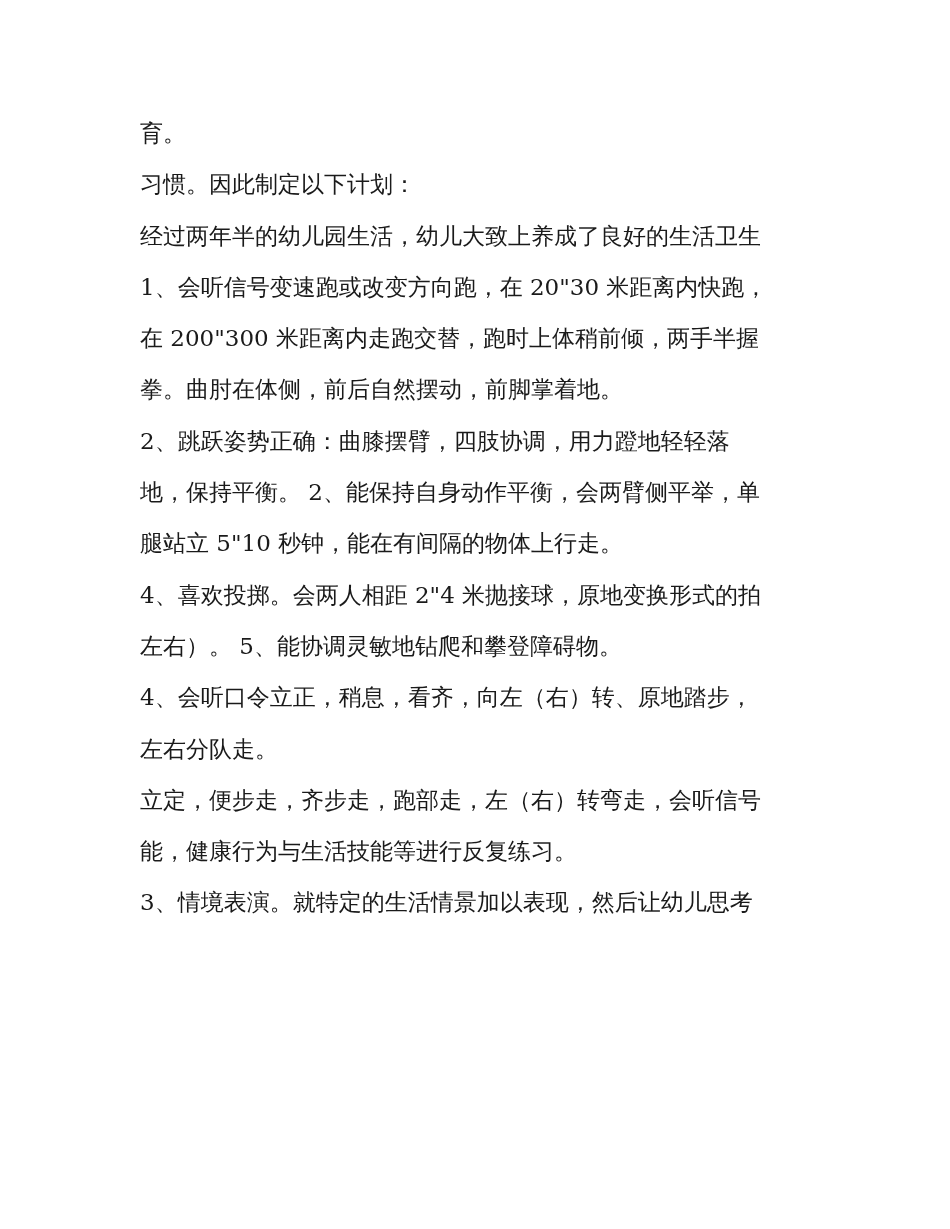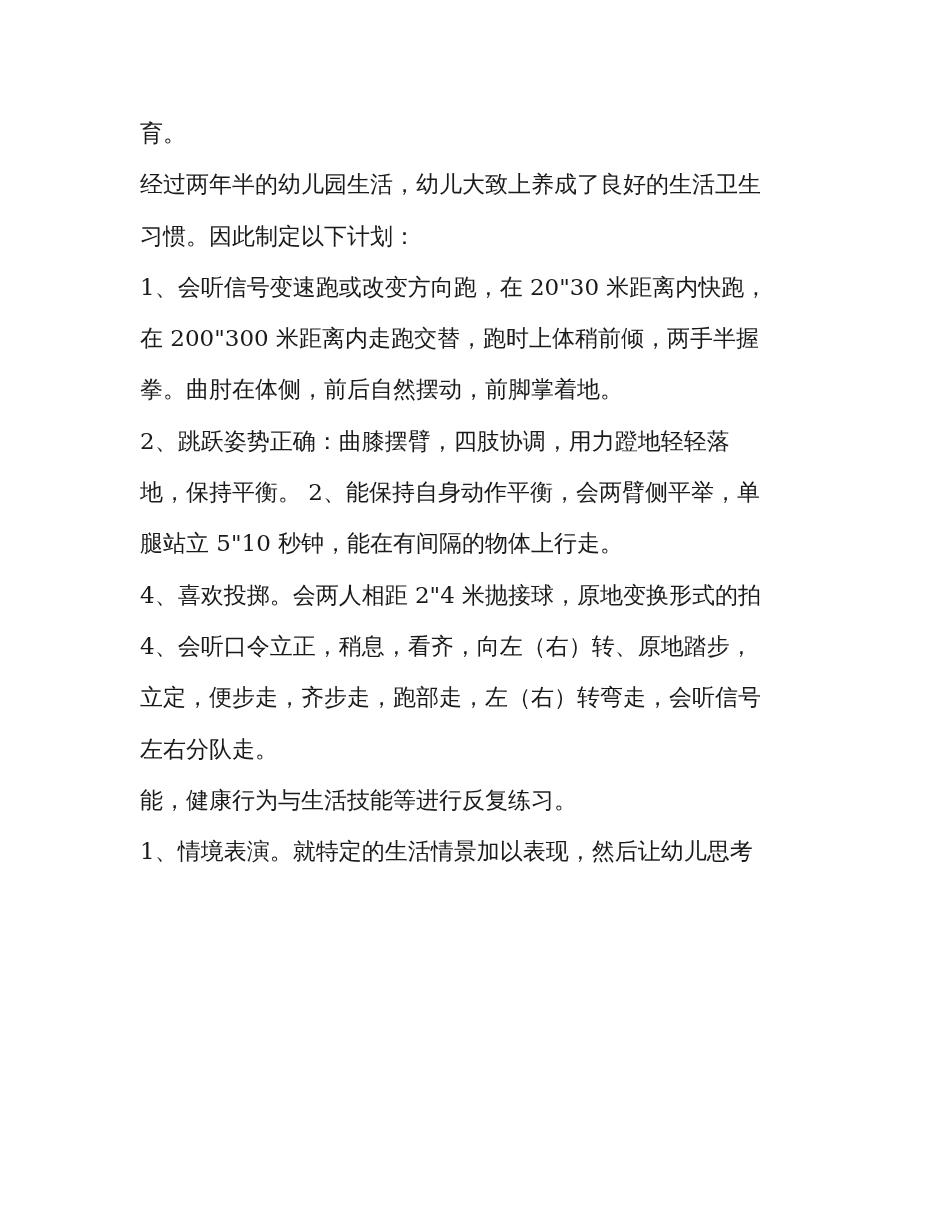--- a/index.html
+++ b/index.html
@@ -35,40 +35,41 @@
     }
   </style>
 </head>
 <body>
 
 <div class="page">
   <div class="para">
     <span class="line">育。</span>
   </div>
   <div class="para">
+    <span class="line">习惯。因此制定以下计划：</span>
     <span class="line">经过两年半的幼儿园生活，幼儿大致上养成了良好的生活卫生</span>
-    <span class="line">习惯。因此制定以下计划：</span>
   </div>
   <div class="para">
     <span class="line">1、会听信号变速跑或改变方向跑，在 20"30 米距离内快跑，</span>
     <span class="line">在 200"300 米距离内走跑交替，跑时上体稍前倾，两手半握</span>
     <span class="line">拳。曲肘在体侧，前后自然摆动，前脚掌着地。</span>
   </div>
   <div class="para">
     <span class="line">2、跳跃姿势正确：曲膝摆臂，四肢协调，用力蹬地轻轻落</span>
     <span class="line">地，保持平衡。 2、能保持自身动作平衡，会两臂侧平举，单</span>
     <span class="line">腿站立 5"10 秒钟，能在有间隔的物体上行走。</span>
   </div>
   <div class="para">
     <span class="line">4、喜欢投掷。会两人相距 2"4 米抛接球，原地变换形式的拍</span>
+    <span class="line">左右）。 5、能协调灵敏地钻爬和攀登障碍物。</span>
   </div>
   <div class="para">
     <span class="line">4、会听口令立正，稍息，看齐，向左（右）转、原地踏步，</span>
+    <span class="line">左右分队走。</span>
     <span class="line">立定，便步走，齐步走，跑部走，左（右）转弯走，会听信号</span>
-    <span class="line">左右分队走。</span>
   </div>
   <div class="para">
     <span class="line">能，健康行为与生活技能等进行反复练习。</span>
   </div>
   <div class="para">
-    <span class="line">1、情境表演。就特定的生活情景加以表现，然后让幼儿思考</span>
+    <span class="line">3、情境表演。就特定的生活情景加以表现，然后让幼儿思考</span>
   </div>
 </div>
 
 </body></html>

